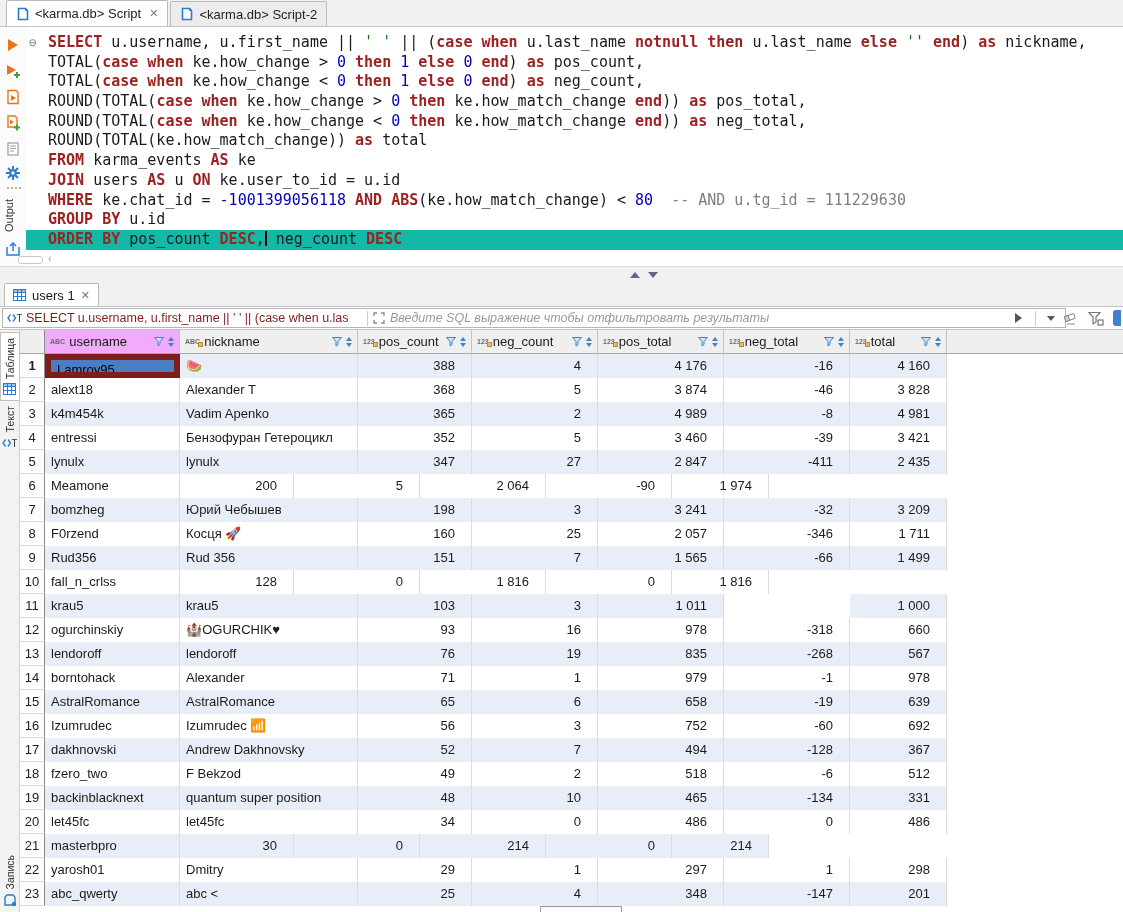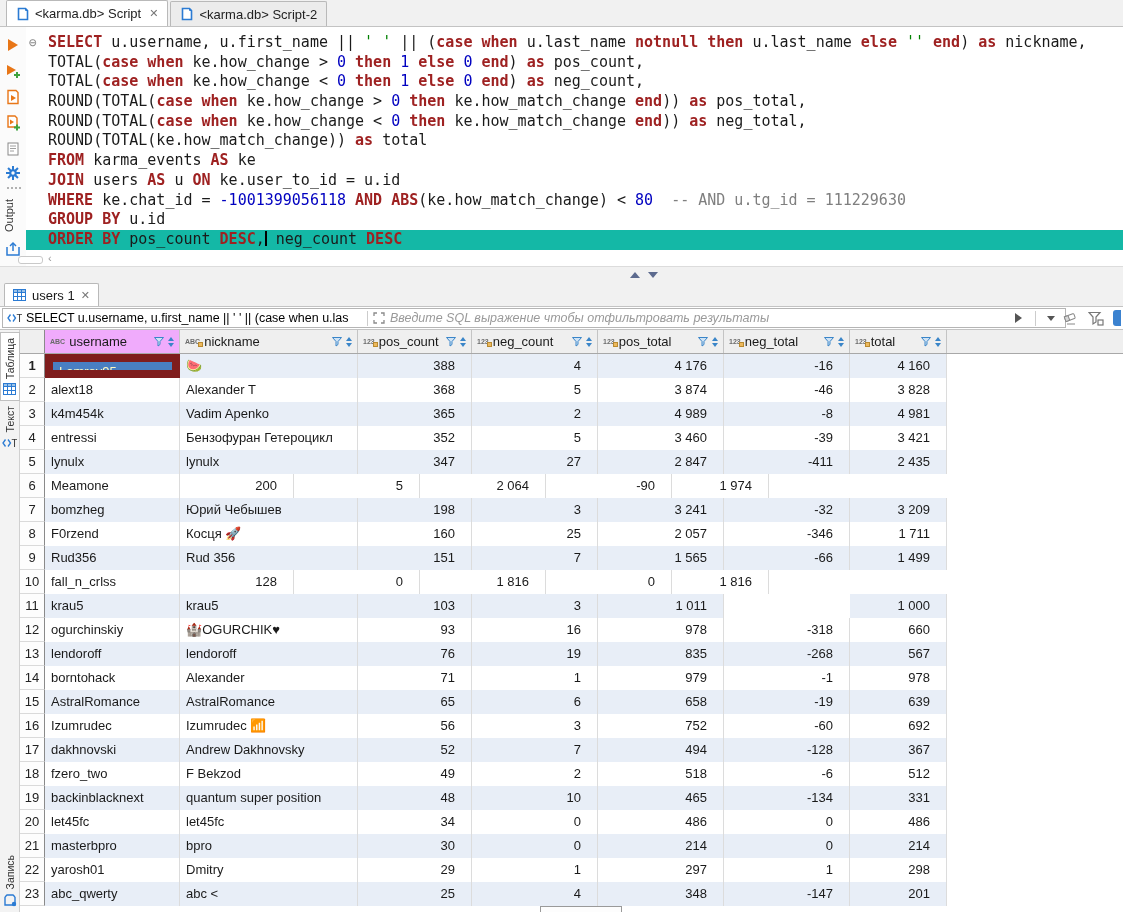--- a/index.html
+++ b/index.html
@@ -46,21 +46,21 @@
   .sash .t-dn { left:648px; border-top:6px solid #5c6a8e; }
   
   .res-tabbar { height:25px; background:#f1f1f1; display:flex; align-items:flex-end; padding-left:4px; }
   .res-tab { height:23px; background:#fff; border:1px solid #b9b9b9; border-bottom:none;
     border-radius:2px 2px 0 0; display:flex; align-items:center; gap:6px; padding:0 8px; font-size:13px; }
   
   .filterbar { height:24px; border-top:1px solid #c3c3c3; border-bottom:1px solid #c3c3c3;
     background:#fff; position:relative; }
   .filter-box { position:absolute; left:2px; top:1px; height:20px; width:1064px;
     border:1px solid #b5b5b5; display:flex; align-items:center; background:#fff; padding:0 4px; }
-  .f-query { color:#000000; font-size:12.5px; white-space:nowrap; overflow:hidden;
+  .f-query { color:#7f1d1d; font-size:12.5px; white-space:nowrap; overflow:hidden;
     width:336px; flex:none; margin-left:4px; }
   .f-sep { width:1px; height:15px; background:#ccc; margin:0 5px; flex:none; }
   .f-placeholder { color:#9a9a9a; font-style:italic; font-size:12.5px; white-space:nowrap;
     overflow:hidden; flex:1; margin-left:5px; }
   .f-apply { width:0; height:0; border-top:5px solid transparent; border-bottom:5px solid transparent;
     border-left:7px solid #555; margin:0 8px 0 auto; }
   .f-dd { width:0; height:0; border-left:4px solid transparent; border-right:4px solid transparent;
     border-top:5px solid #555; margin:0 6px; }
   .fb-icons { position:absolute; right:2px; top:3px; display:flex; align-items:center; gap:9px; }
   .blue-sliver { width:8px; height:16px; background:#3b82d0; border-radius:3px 0 0 3px; }
@@ -89,21 +89,21 @@
   .s-down { width:0; height:0; border-left:3.5px solid transparent; border-right:3.5px solid transparent;
     border-top:4px solid #3a85c8; }
   .t-row { display:flex; height:24px; }
   .rown { width:25px; flex:none; border-right:1px solid #8a8a8a; border-bottom:1px solid #dadada;
     text-align:center; line-height:23px; color:#222; background:#fdfdfd; }
   .t-row.cur .rown { font-weight:bold; }
   .cell { flex:none; border-right:1px solid #dcdcdc; padding:0 6px; line-height:24px;
     white-space:nowrap; overflow:hidden; background:#fff; }
   .t-row.odd .cell { background:#e8eef7; }
   .cell.num { text-align:right; padding-right:16px; }
-  .cell.sel-cell { background:#497fc1 !important; color:#fef9c3; border:8px solid #7f1d1d; line-height:20px; }
+  .cell.sel-cell { background:#497fc1 !important; color:#000000; border:6px solid #7f1d1d; line-height:20px; }
   .bottom-box { position:absolute; left:520px; top:576px; width:82px; height:10px;
     background:#fdfdfd; border:1px solid #9a9a9a; }
   svg { display:block; }
 </style>
 </head>
 <body>
 
 <div class="tabbar">
   <div class="tab active">
     <span>
@@ -572,21 +572,20 @@
           <div class="cell" style="width: 178px;">let45fc</div>
           <div class="cell num" style="width: 114px;">34</div>
           <div class="cell num" style="width: 126px;">0</div>
           <div class="cell num" style="width: 126px;">486</div>
           <div class="cell num" style="width: 126px;">0</div>
           <div class="cell num" style="width: 97px;">486</div>
         </div>
         <div class="t-row odd">
           <div class="rown">21</div>
           <div class="cell" style="width: 135px;">masterbpro</div>
-          <div class="cell" style="width: 178px;">bpro</div>
           <div class="cell num" style="width: 114px;">30</div>
           <div class="cell num" style="width: 126px;">0</div>
           <div class="cell num" style="width: 126px;">214</div>
           <div class="cell num" style="width: 126px;">0</div>
           <div class="cell num" style="width: 97px;">214</div>
         </div>
         <div class="t-row">
           <div class="rown">22</div>
           <div class="cell" style="width: 135px;">yarosh01</div>
           <div class="cell" style="width: 178px;">Dmitry</div>

